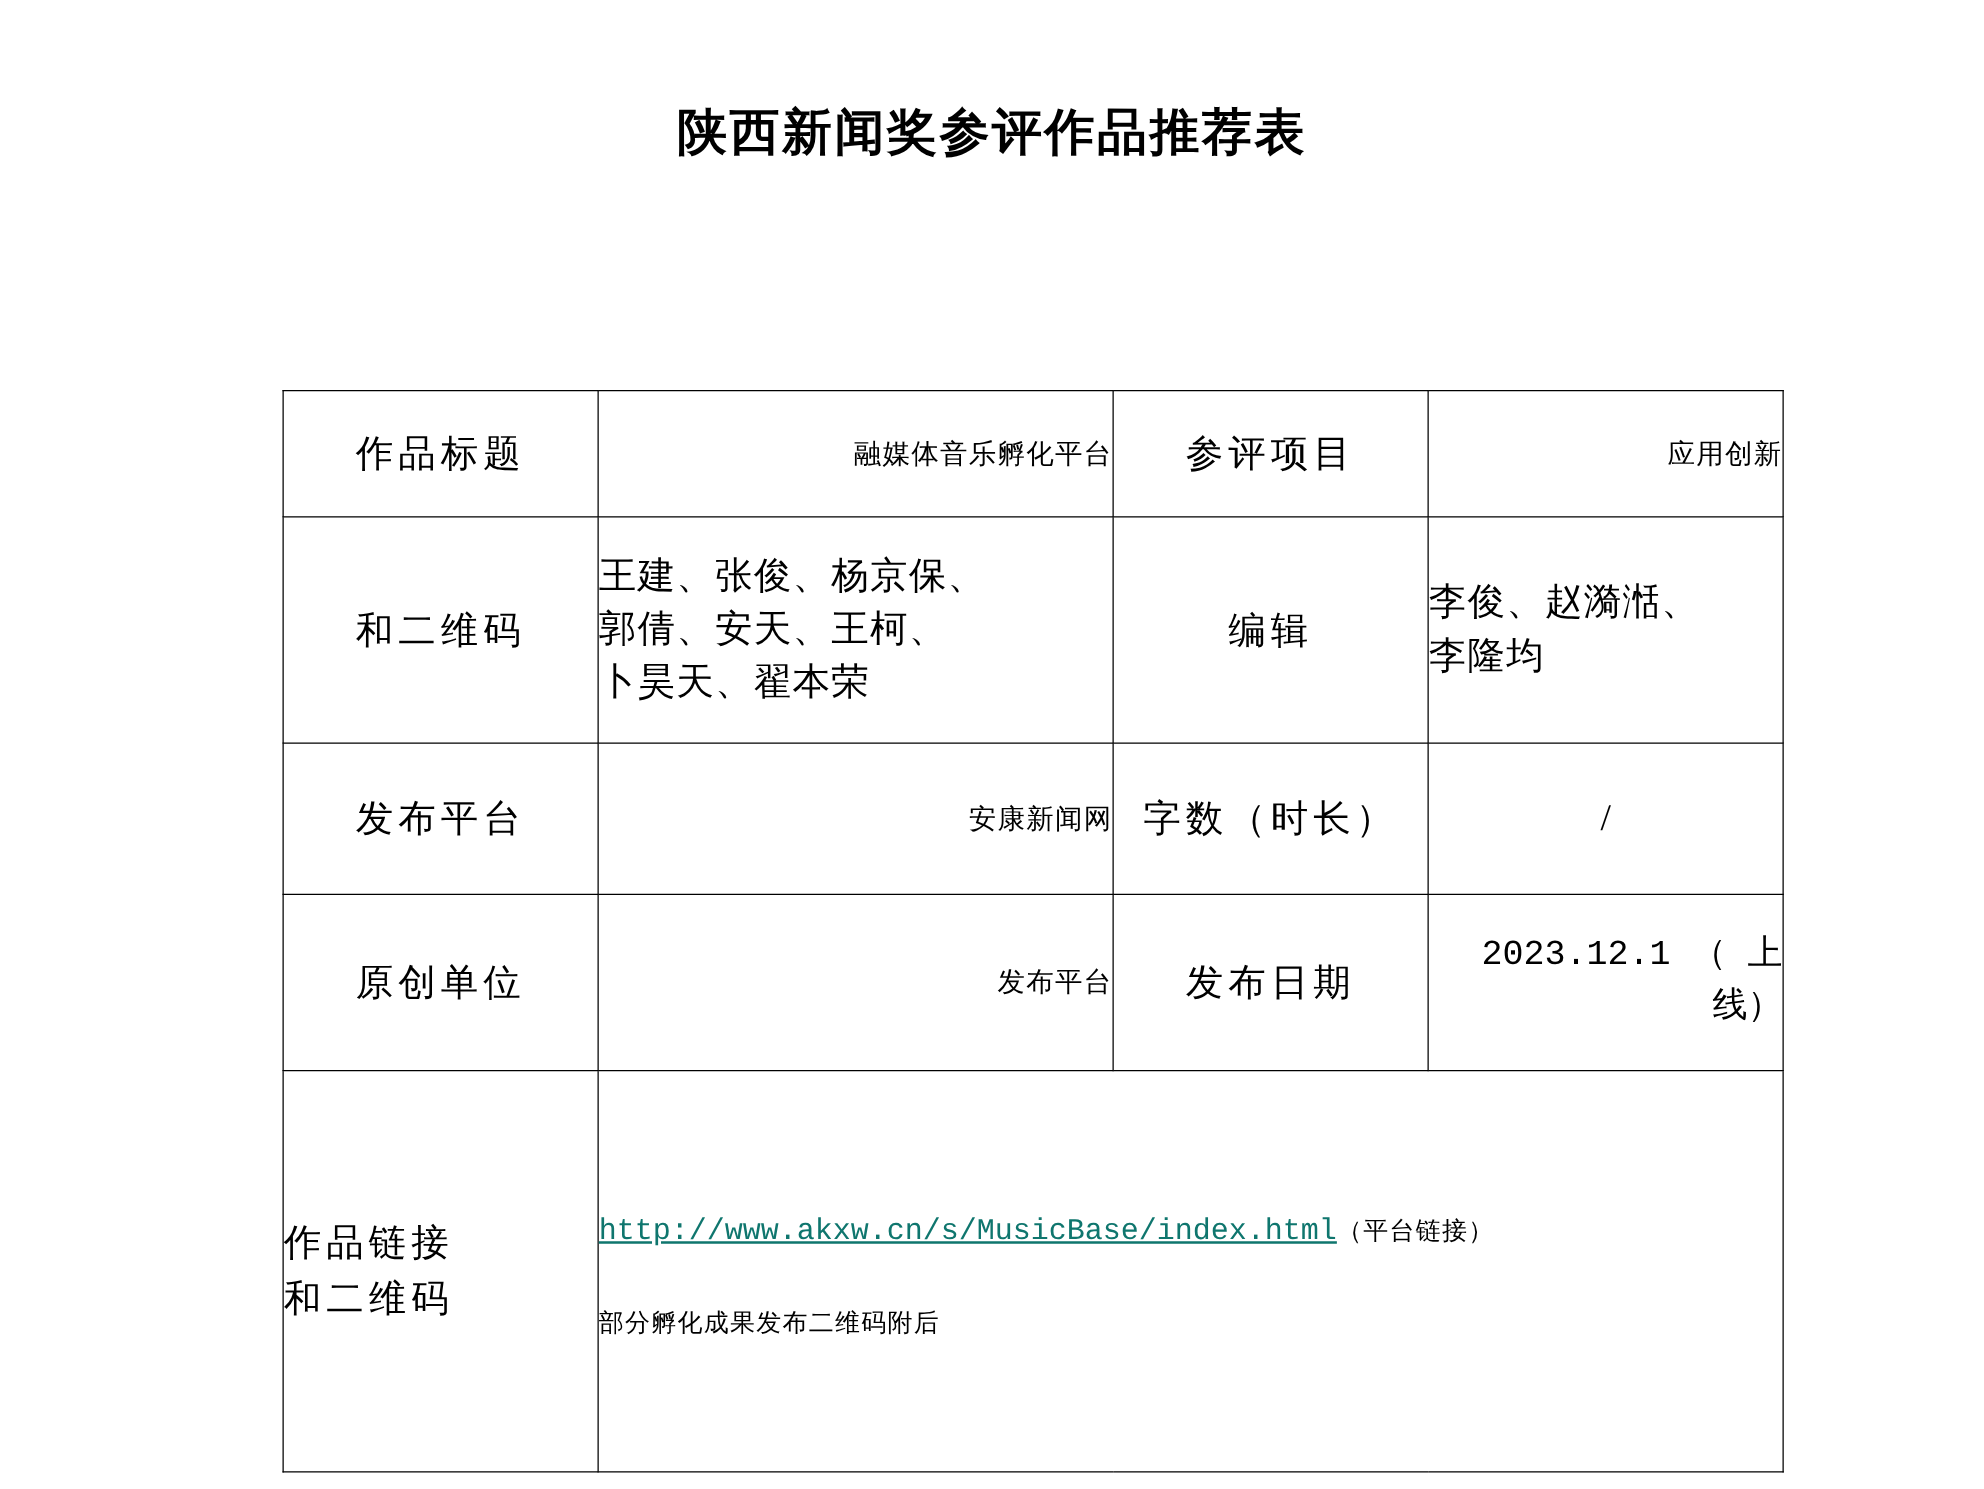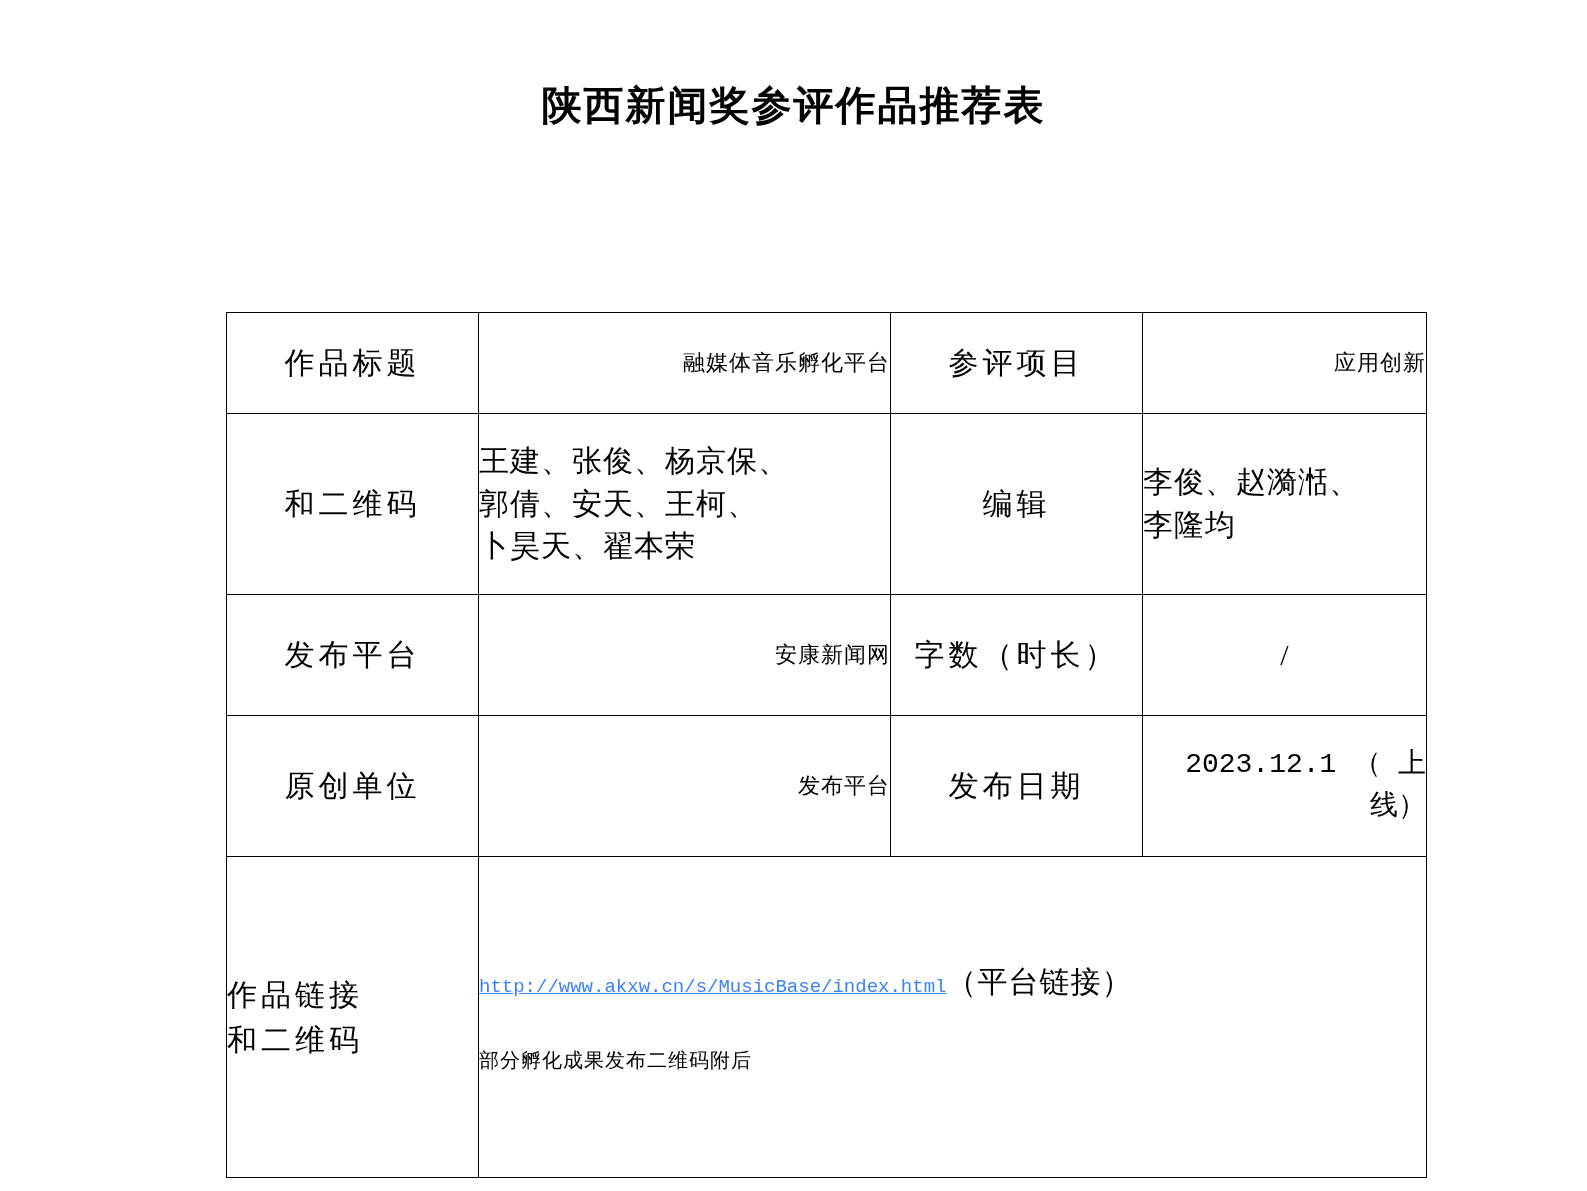--- a/index.html
+++ b/index.html
@@ -78,28 +78,28 @@
 
   .slash {
     text-align: center;
     font-size: 30px;
   }
   .link-cell {
     padding: 10px 14px;
     line-height: 1.75;
   }
   .link-text {
-    color: #3b82f6;
+    color: #0f766e;
     text-decoration: underline;
     font-family: "Liberation Mono", "DejaVu Sans Mono", monospace;
-    font-size: 19px;
+    font-size: 24px;
     word-break: break-all;
   }
   .link-suffix {
-    font-size: 30px;
+    font-size: 20px;
     letter-spacing: 1px;
   }
   .link-note {
     margin-top: 34px;
     font-size: 20px;
     letter-spacing: 1px;
   }
   .label-two-line {
     text-align: left;
     font-size: 30px;

